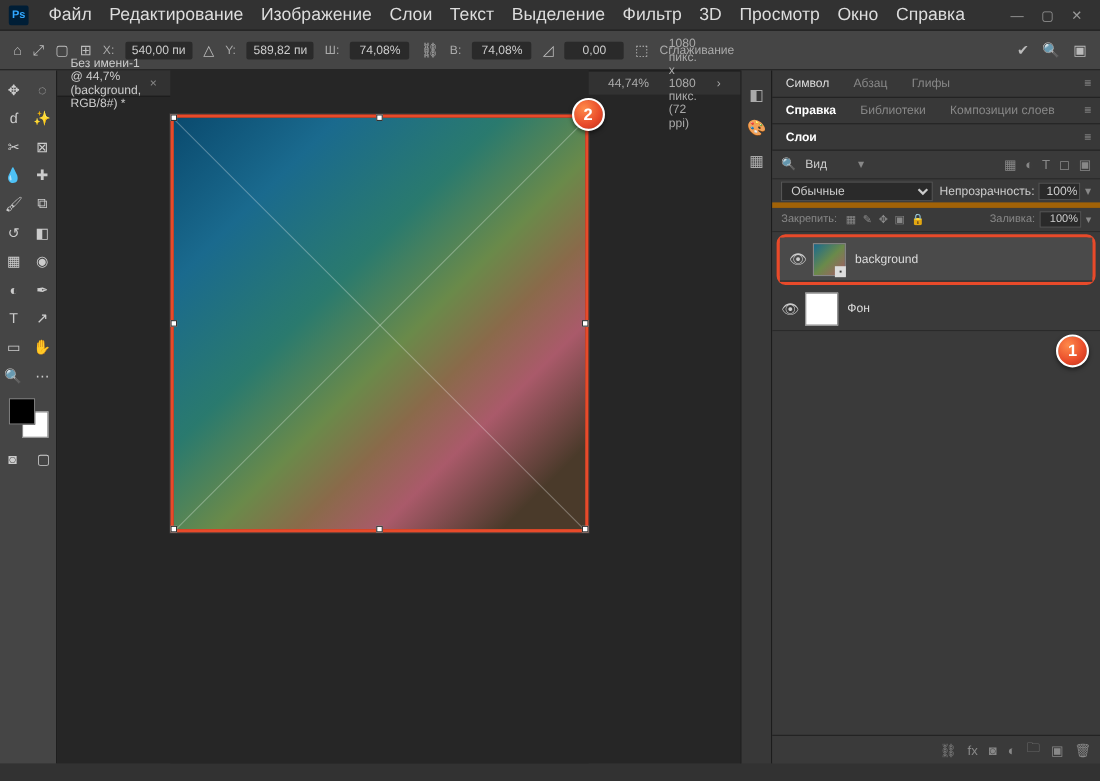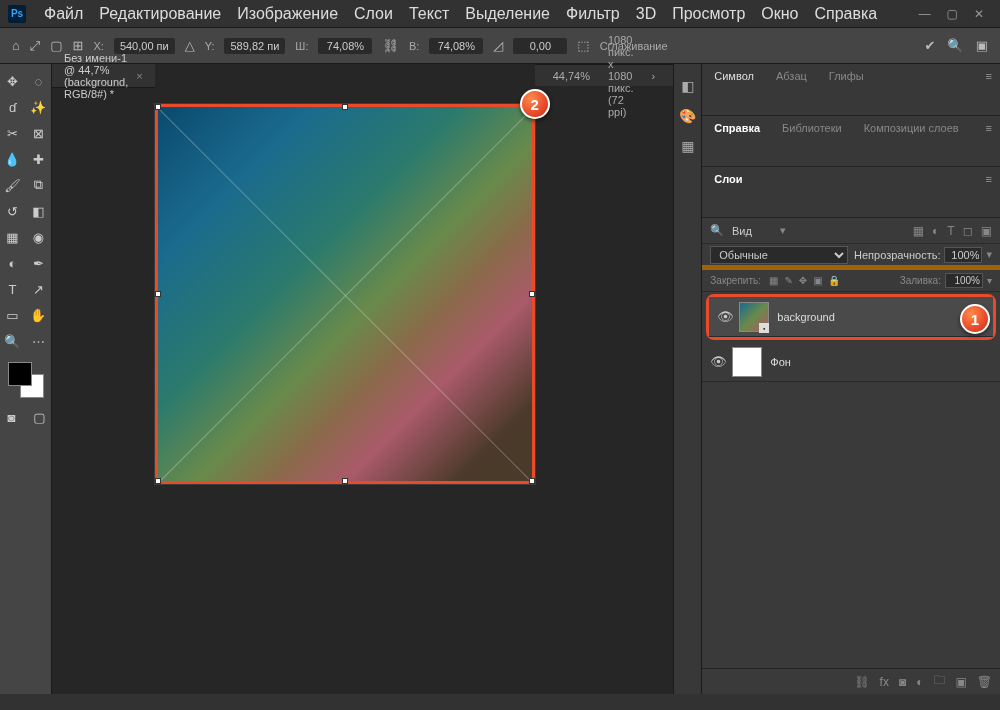--- a/index.html
+++ b/index.html
@@ -40,21 +40,21 @@
 .diag1 { position: absolute; top: 0; left: 0; width: 100%; height: 100%; }
 .diag1::before, .diag1::after { content: ''; position: absolute; background: rgba(255,255,255,.3); }
 .diag1::before { width: 1px; height: 141%; top: -20%; left: 50%; transform: rotate(45deg); }
 .diag1::after { width: 1px; height: 141%; top: -20%; left: 50%; transform: rotate(-45deg); }
 
 .status-bar { height: 22px; background: #323232; display: flex; align-items: center; padding: 0 18px; color: #aaa; font-size: 11px; border-top: 1px solid #1a1a1a; gap: 18px; }
 
 .collapsed-panels { width: 30px; background: #383838; border-left: 1px solid #1a1a1a; display: flex; flex-direction: column; align-items: center; gap: 14px; padding-top: 14px; }
 .collapsed-panels span { color: #aaa; font-size: 14px; }
 
-.panels { width: 320px; background: #383838; border-left: 1px solid #1a1a1a; display: flex; flex-direction: column; gap: 27px; }
+.panels { width: 320px; background: #383838; border-left: 1px solid #1a1a1a; display: flex; flex-direction: column; }
 .panel-tabs { height: 24px; display: flex; align-items: center; padding: 0 8px; gap: 14px; color: #888; font-size: 11px; }
 .panel-tabs .tab { padding: 4px 4px; }
 .panel-tabs .tab.active { color: #ddd; }
 .panel-tabs .tab.bold { font-weight: bold; color: #fff; }
 .panel-tabs .menu { margin-left: auto; color: #999; }
 
 .layers-panel { flex: 1; background: #3a3a3a; border-top: 1px solid #222; display: flex; flex-direction: column; }
 .layers-head { height: 26px; display: flex; align-items: center; padding: 0 8px; gap: 8px; border-bottom: 1px solid #2a2a2a; }
 .layers-head input { background: transparent; border: none; color: #ccc; font-size: 11px; width: 40px; }
 .layers-head .filter-icons { margin-left: auto; display: flex; gap: 8px; color: #888; font-size: 12px; }

